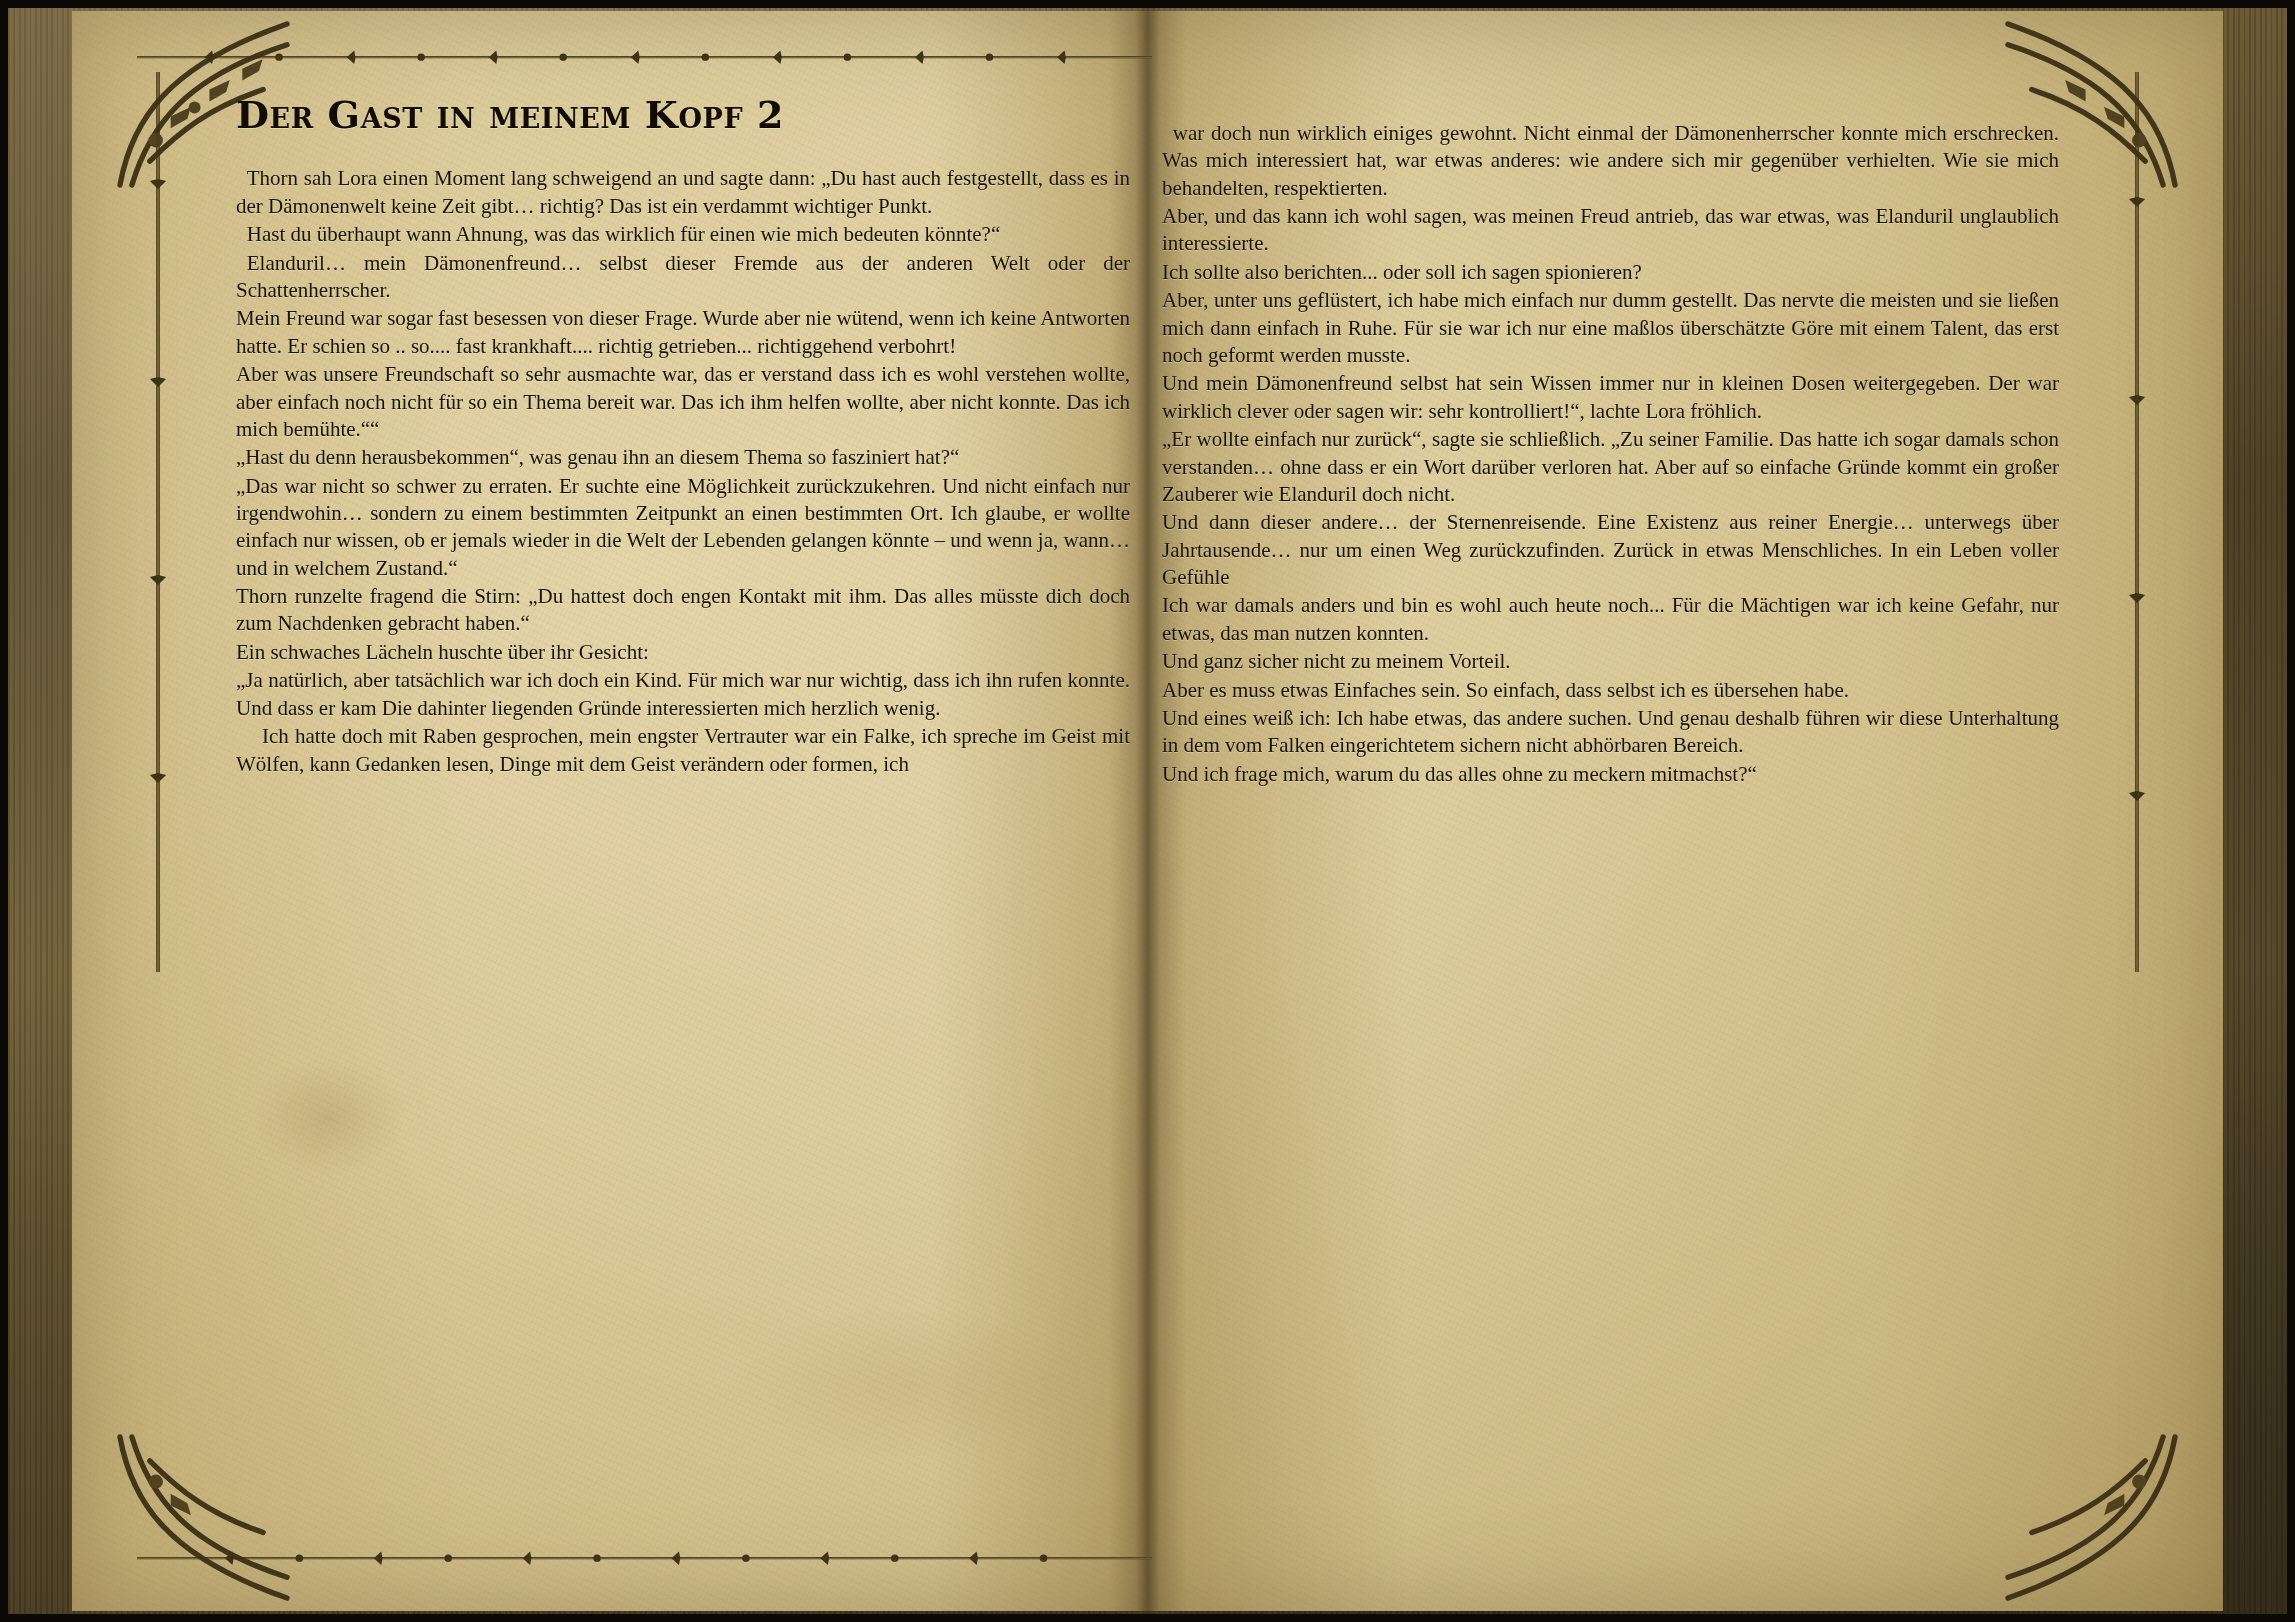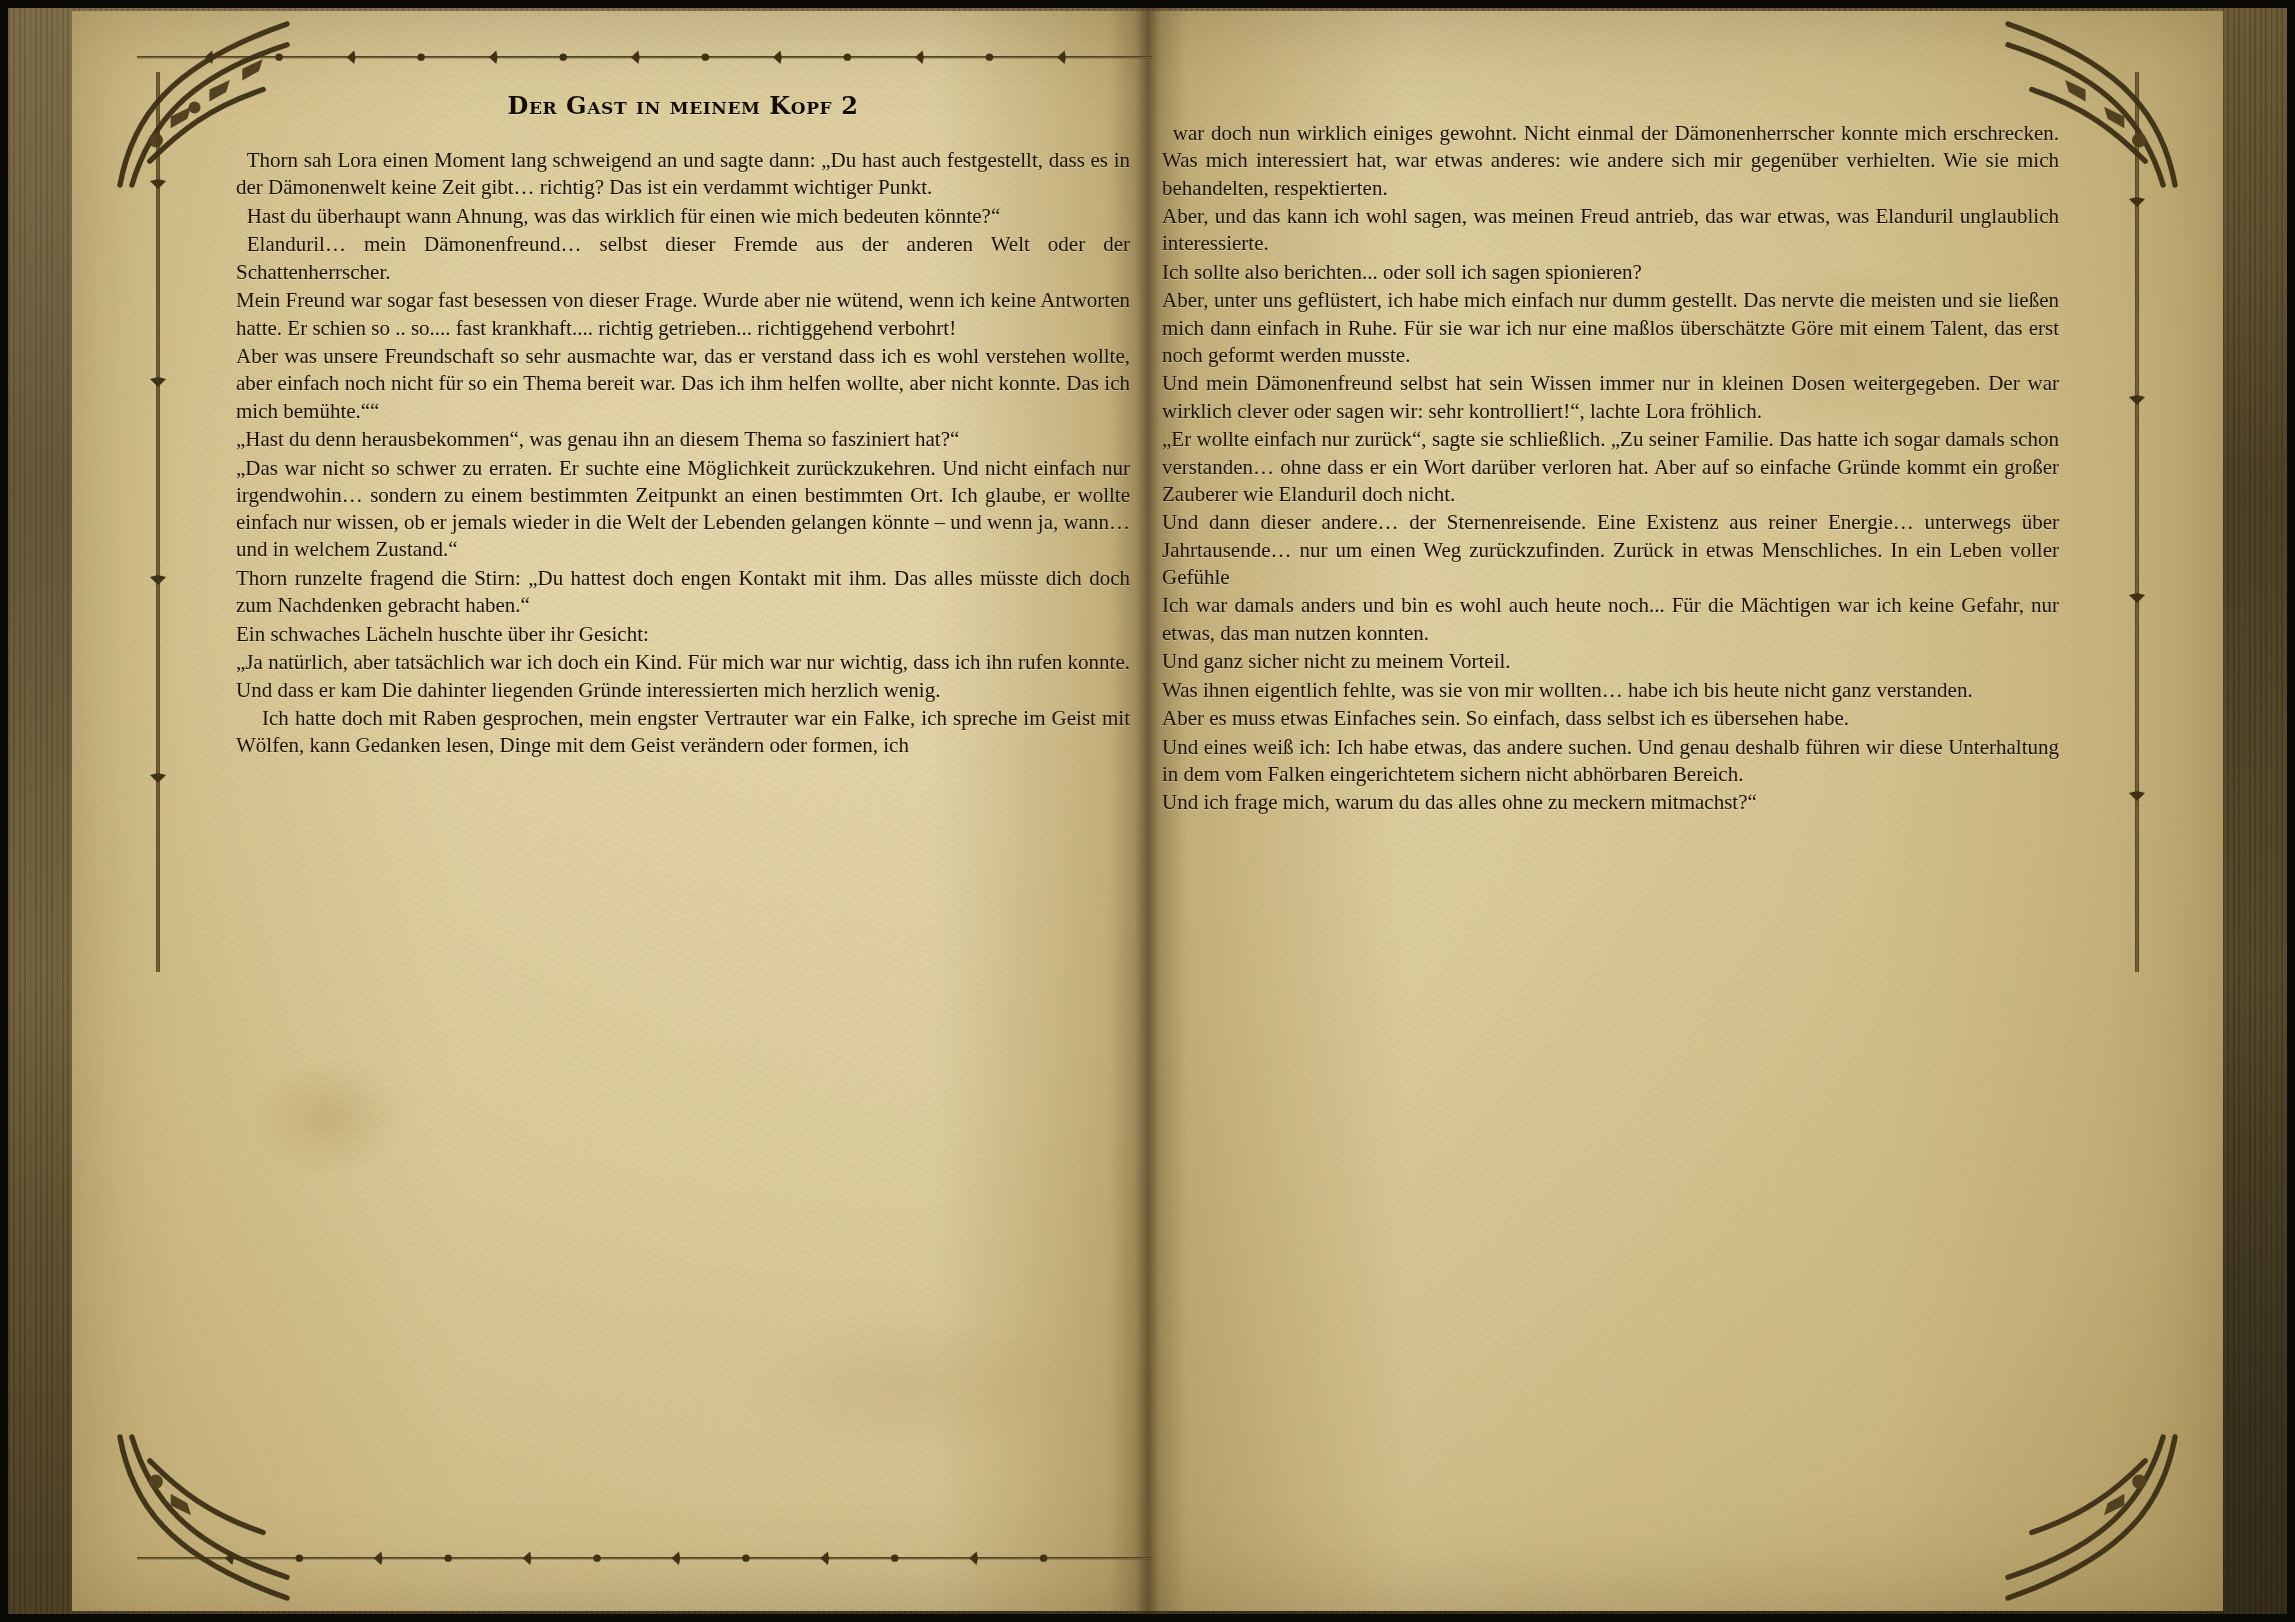--- a/index.html
+++ b/index.html
@@ -143,23 +143,22 @@
     text-justify: inter-word;
     hyphens: manual;
     text-shadow: 0 0.6px 0 rgba(255,250,225,0.35);
   }
   .col-left  { left: 236px;  width: 894px; }
   .col-right { right: 236px; width: 897px; top: 120px; margin-left: 18px; }
 
   .title {
     font-family: "DejaVu Serif", serif;
     font-weight: 700;
-    font-size: 24px;
+    font-size: 38px;
     letter-spacing: 0.6px;
-    text-align: center;
     margin: 0 0 26px 0;
     color: #120c04;
     font-variant: small-caps;
     text-shadow: 0 1.2px 0.6px rgba(255,250,225,0.4);
   }
   .para {
     margin: 0 0 1.2px 0;
     text-indent: 10.8px;
   }
   .para.flush { text-indent: 0; }
@@ -322,21 +321,20 @@
   <div class="column col-right">
     <p class="para">war doch nun wirklich einiges gewohnt. Nicht einmal der Dämonenherrscher konnte mich erschrecken. Was mich interessiert hat, war etwas anderes: wie andere sich mir gegenüber verhielten. Wie sie mich behandelten, respektierten.</p>
     <p class="para flush">Aber, und das kann ich wohl sagen, was meinen Freud antrieb, das war etwas, was Elanduril unglaublich interessierte.</p>
     <p class="para flush">Ich sollte also berichten... oder soll ich sagen spionieren?</p>
     <p class="para flush">Aber, unter uns geflüstert, ich habe mich einfach nur dumm gestellt. Das nervte die meisten und sie ließen mich dann einfach in Ruhe. Für sie war ich nur eine maßlos überschätzte Göre mit einem Talent, das erst noch geformt werden musste.</p>
     <p class="para flush">Und mein Dämonenfreund selbst hat sein Wissen immer nur in kleinen Dosen weitergegeben. Der war wirklich clever oder sagen wir: sehr kontrolliert!“, lachte Lora fröhlich.</p>
     <p class="para flush">„Er wollte einfach nur zurück“, sagte sie schließlich. „Zu seiner Familie. Das hatte ich sogar damals schon verstanden… ohne dass er ein Wort darüber verloren hat. Aber auf so einfache Gründe kommt ein großer Zauberer wie Elanduril doch nicht.</p>
     <p class="para flush">Und dann dieser andere… der Sternenreisende. Eine Existenz aus reiner Energie… unterwegs über Jahrtausende… nur um einen Weg zurückzufinden. Zurück in etwas Menschliches. In ein Leben voller Gefühle</p>
     <p class="para flush">Ich war damals anders und bin es wohl auch heute noch... Für die Mächtigen war ich keine Gefahr, nur etwas, das man nutzen konnten.</p>
     <p class="para flush">Und ganz sicher nicht zu meinem Vorteil.</p>
-    <p class="para flush">Was ihnen eigentlich fehlte, was sie von mir wollten… habe ich bis heute nicht ganz verstanden.</p>
     <p class="para flush">Aber es muss etwas Einfaches sein. So einfach, dass selbst ich es übersehen habe.</p>
     <p class="para flush">Und eines weiß ich: Ich habe etwas, das andere suchen. Und genau deshalb führen wir diese Unterhaltung in dem vom Falken eingerichtetem sichern nicht abhörbaren Bereich.</p>
     <p class="para flush">Und ich frage mich, warum du das alles ohne zu meckern mitmachst?“</p>
   </div>
 
   <div class="outer-edge"></div>
 </div>
 
 
 </body></html>

